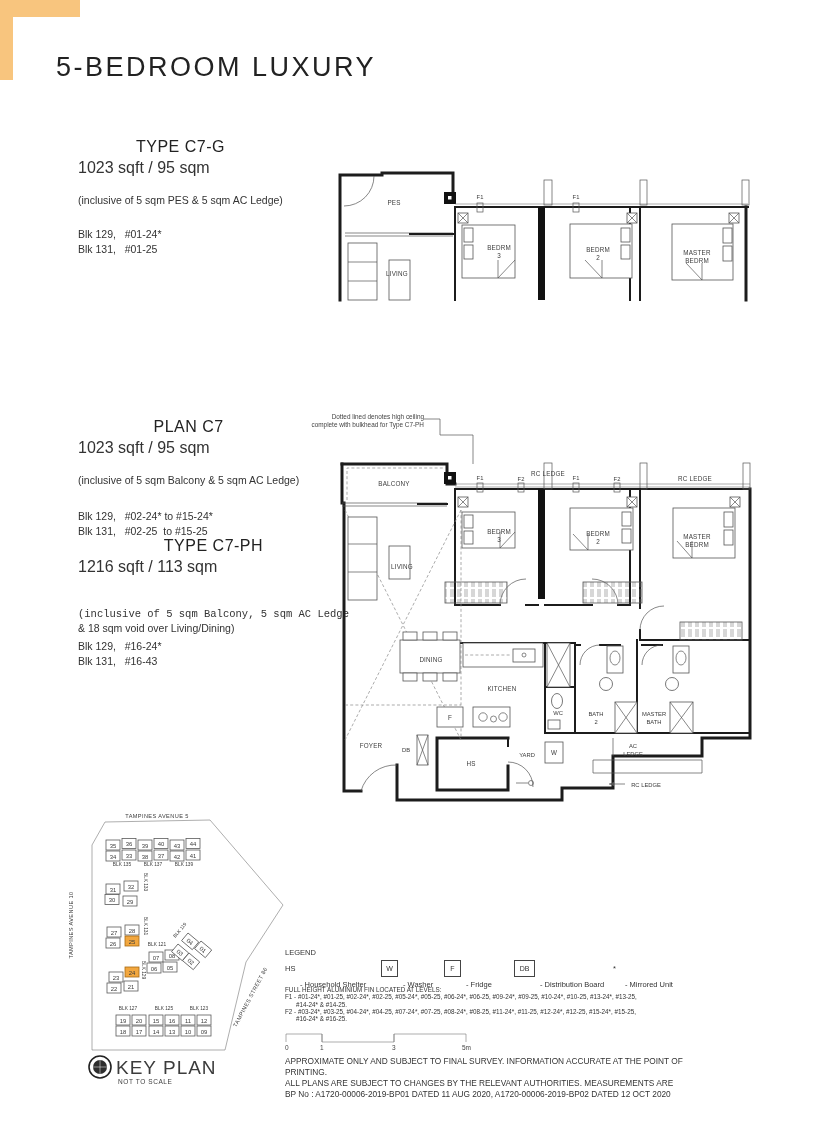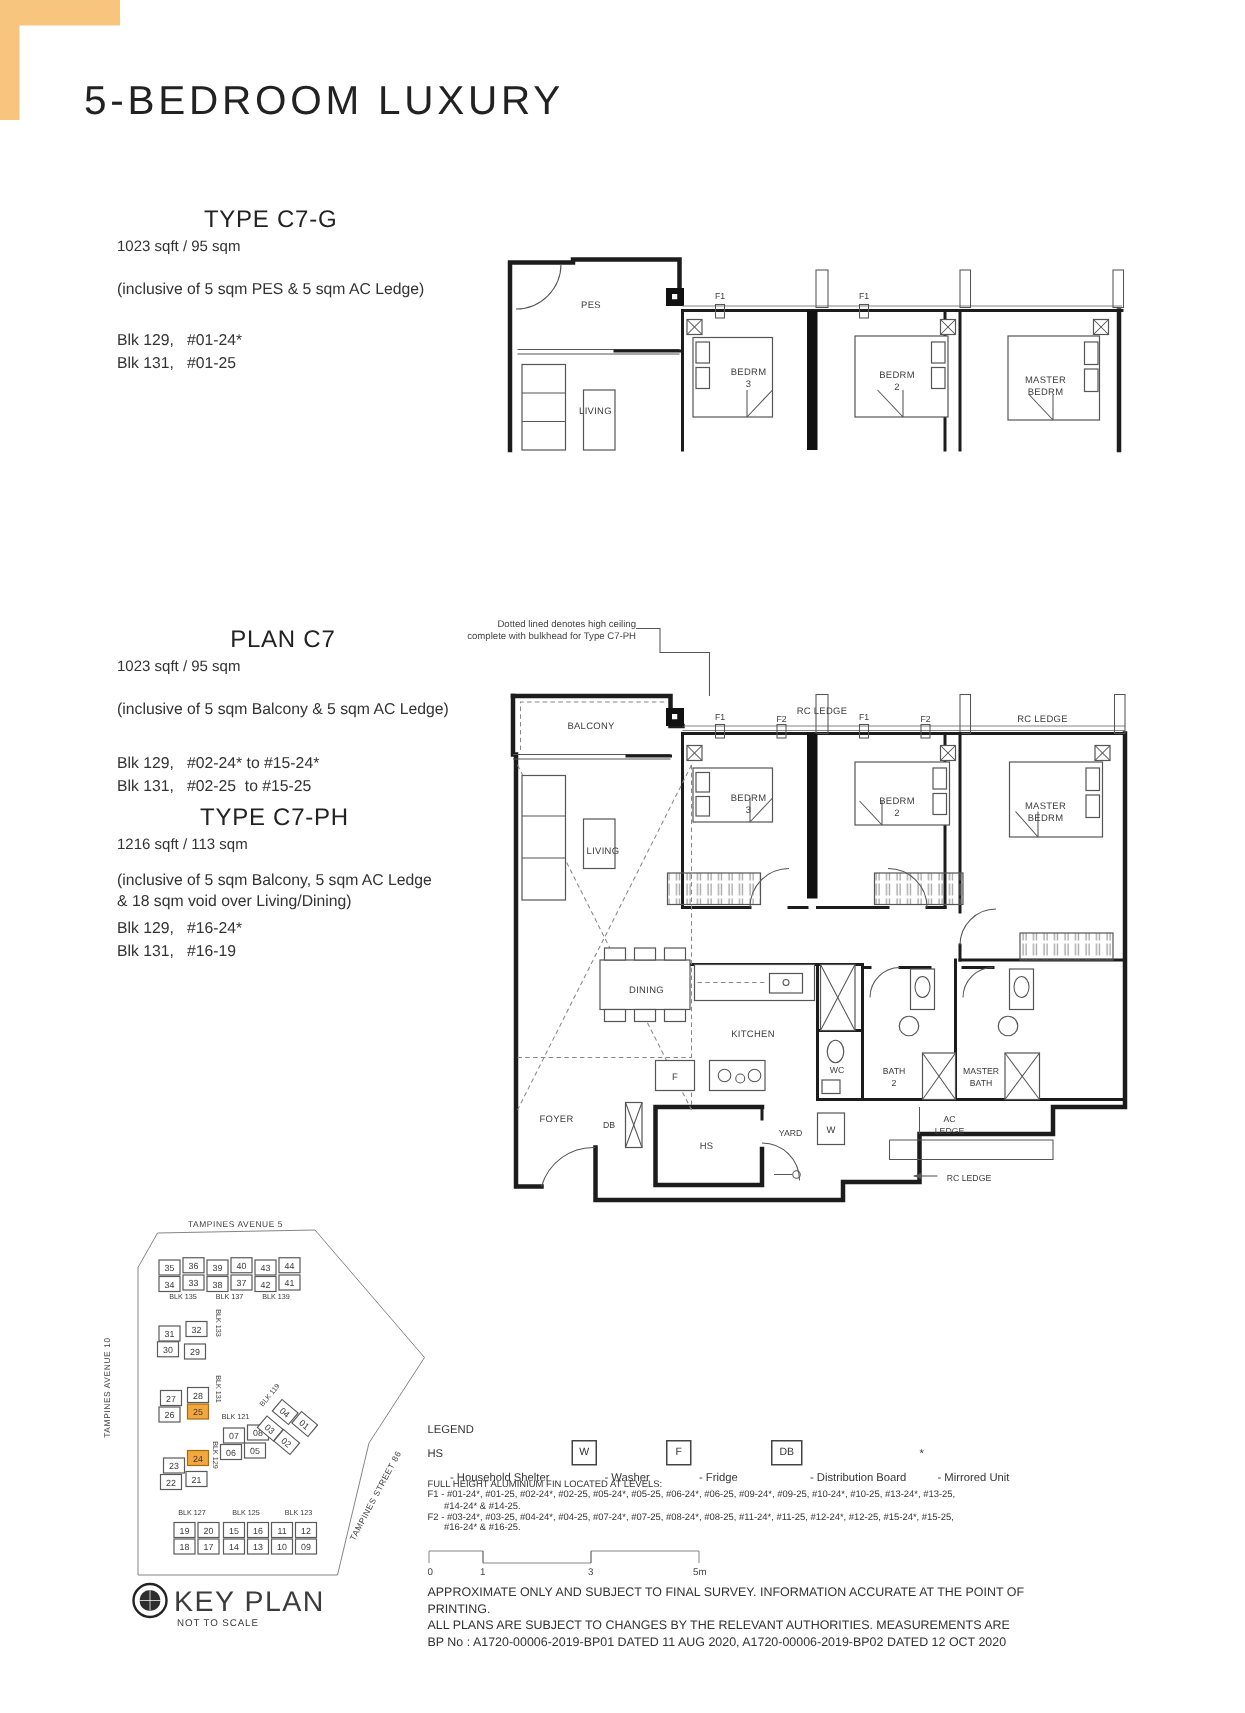--- a/index.html
+++ b/index.html
@@ -6,21 +6,21 @@
   .page{position:relative;width:830px;height:1142px;background:#ffffff;overflow:hidden;
         font-family:"Liberation Sans",sans-serif;color:#2b2b2b;}
   .abs{position:absolute;}
   
   .corner-h{position:absolute;left:0;top:0;width:80px;height:17px;}
   .corner-v{position:absolute;left:0;top:0;width:13px;height:80px;}
   
   .doc-title{position:absolute;left:56px;top:52px;font-size:27px;letter-spacing:2.5px;
              font-weight:400;color:#222;}
   .type-head{font-size:16px;letter-spacing:0.5px;color:#222;font-weight:400;text-align:center;}
-  .t-area{font-size:10px;color:#333;}
+  .t-area{font-size:16px;color:#333;}
   .t-line{font-size:10.5px;color:#333;white-space:pre;}
   .note{font-size:6.4px;line-height:7.6px;color:#444;text-align:right;width:124px;}
   
   svg.plan{position:absolute;}
   svg.plan text{font-family:"Liberation Sans",sans-serif;fill:#3c3c3c;}
   .lbl{font-size:6.3px;letter-spacing:0.2px;}
   .lbl-s{font-size:5.8px;}
   .wall{stroke:#1c1c1c;stroke-width:3;fill:none;stroke-linecap:square;}
   .wall2{stroke:#1c1c1c;stroke-width:2;fill:none;stroke-linecap:square;}
   .thin{stroke:#555;stroke-width:0.7;fill:none;}
@@ -72,24 +72,24 @@
     <div class="type-head">PLAN C7</div>
     <div class="t-area" style="margin-top:3px;">1023 sqft / 95 sqm</div>
     <div class="t-line" style="margin-top:17px;">(inclusive of 5 sqm Balcony &amp; 5 sqm AC Ledge)</div>
     <div class="t-line" style="margin-top:24px;">Blk 129,   #02-24* to #15-24*</div>
     <div class="t-line" style="margin-top:3px;">Blk 131,   #02-25  to #15-25</div>
   </div>
 
   <div class="abs" style="left:78px;top:537px;">
     <div class="type-head">TYPE C7-PH</div>
     <div class="t-area" style="margin-top:3px;">1216 sqft / 113 sqm</div>
-    <div class="t-line" style="margin-top:12px;">(inclusive of 5 sqm Balcony, 5 sqm AC Ledge</div>
+    <div class="t-line" style="margin-top:32px;font-family:Liberation Mono, monospace;">(inclusive of 5 sqm Balcony, 5 sqm AC Ledge</div>
     <div class="t-line" style="margin-top:2px;">&amp; 18 sqm void over Living/Dining)</div>
     <div class="t-line" style="margin-top:6px;">Blk 129,   #16-24*</div>
-    <div class="t-line" style="margin-top:3px;">Blk 131,   #16-19</div>
+    <div class="t-line" style="margin-top:3px;">Blk 131,   #16-43</div>
   </div>
 
   <div class="abs note" style="left:300px;top:413px;">
     <div>Dotted lined denotes high ceiling</div>
     <div>complete with bulkhead for Type C7-PH</div>
   </div>
 
   <svg class="plan" style="left:330px;top:160px;" width="430" height="150" viewBox="0 0 430 150">
     <defs>
       <pattern id="wardrobe" width="7" height="10" patternUnits="userSpaceOnUse">

